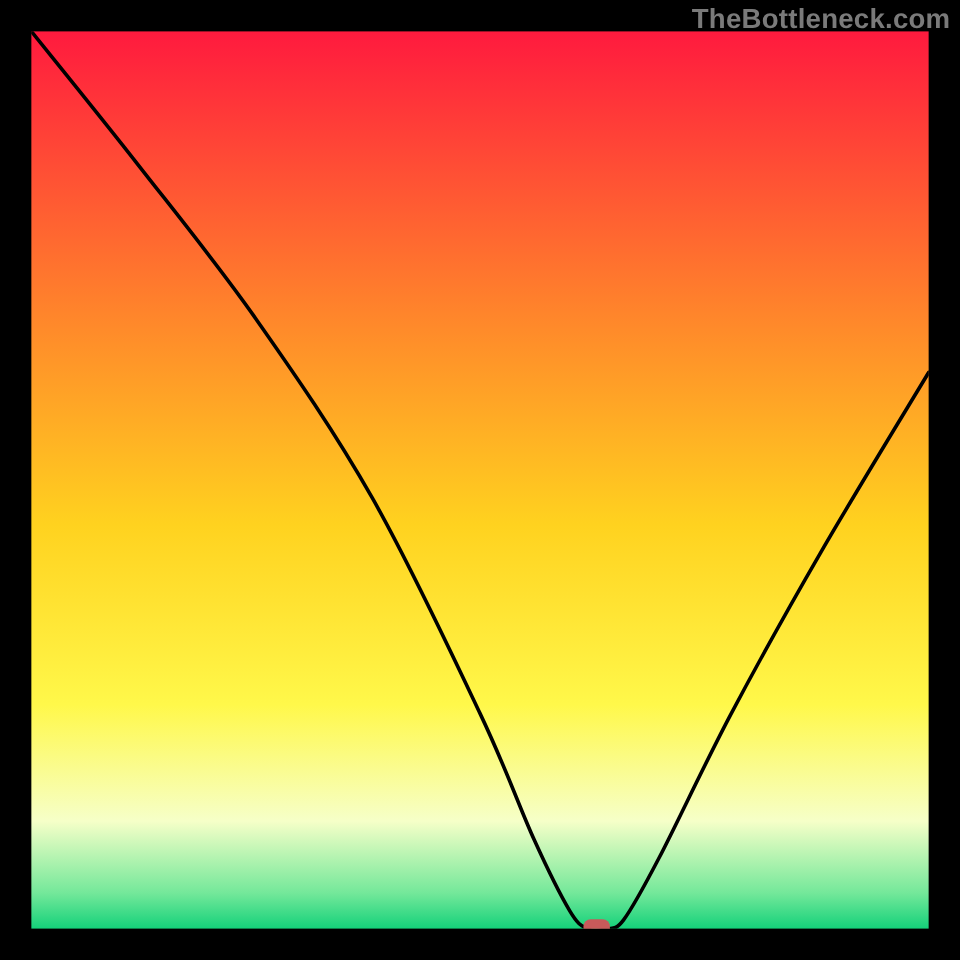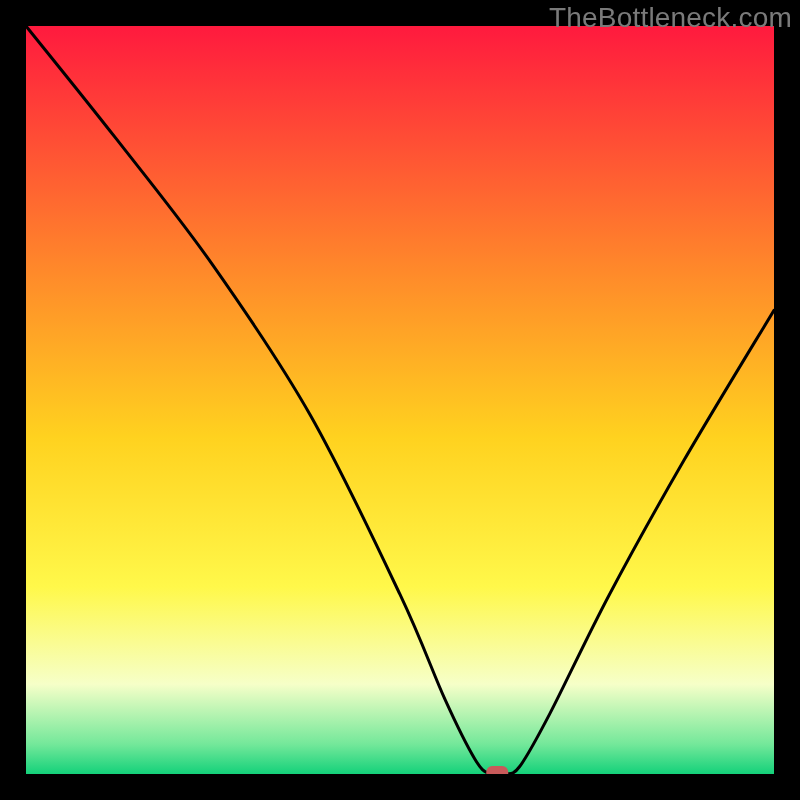--- a/index.html
+++ b/index.html
@@ -15,22 +15,22 @@
     width: 800px;
     height: 800px;
     background: #000;
     position: relative;
   }
   .watermark {
     position: absolute;
     top: 2px;
     right: 8px;
     color: #7a7a7a;
-    font-size: 28px;
-    font-weight: 400;
+    font-size: 23px;
+    font-weight: 700;
     letter-spacing: 0.2px;
     z-index: 10;
     text-align: center;
   }
   .plot {
     position: absolute;
     left: 26px;
     top: 26px;
     width: 748px;
     height: 748px;

